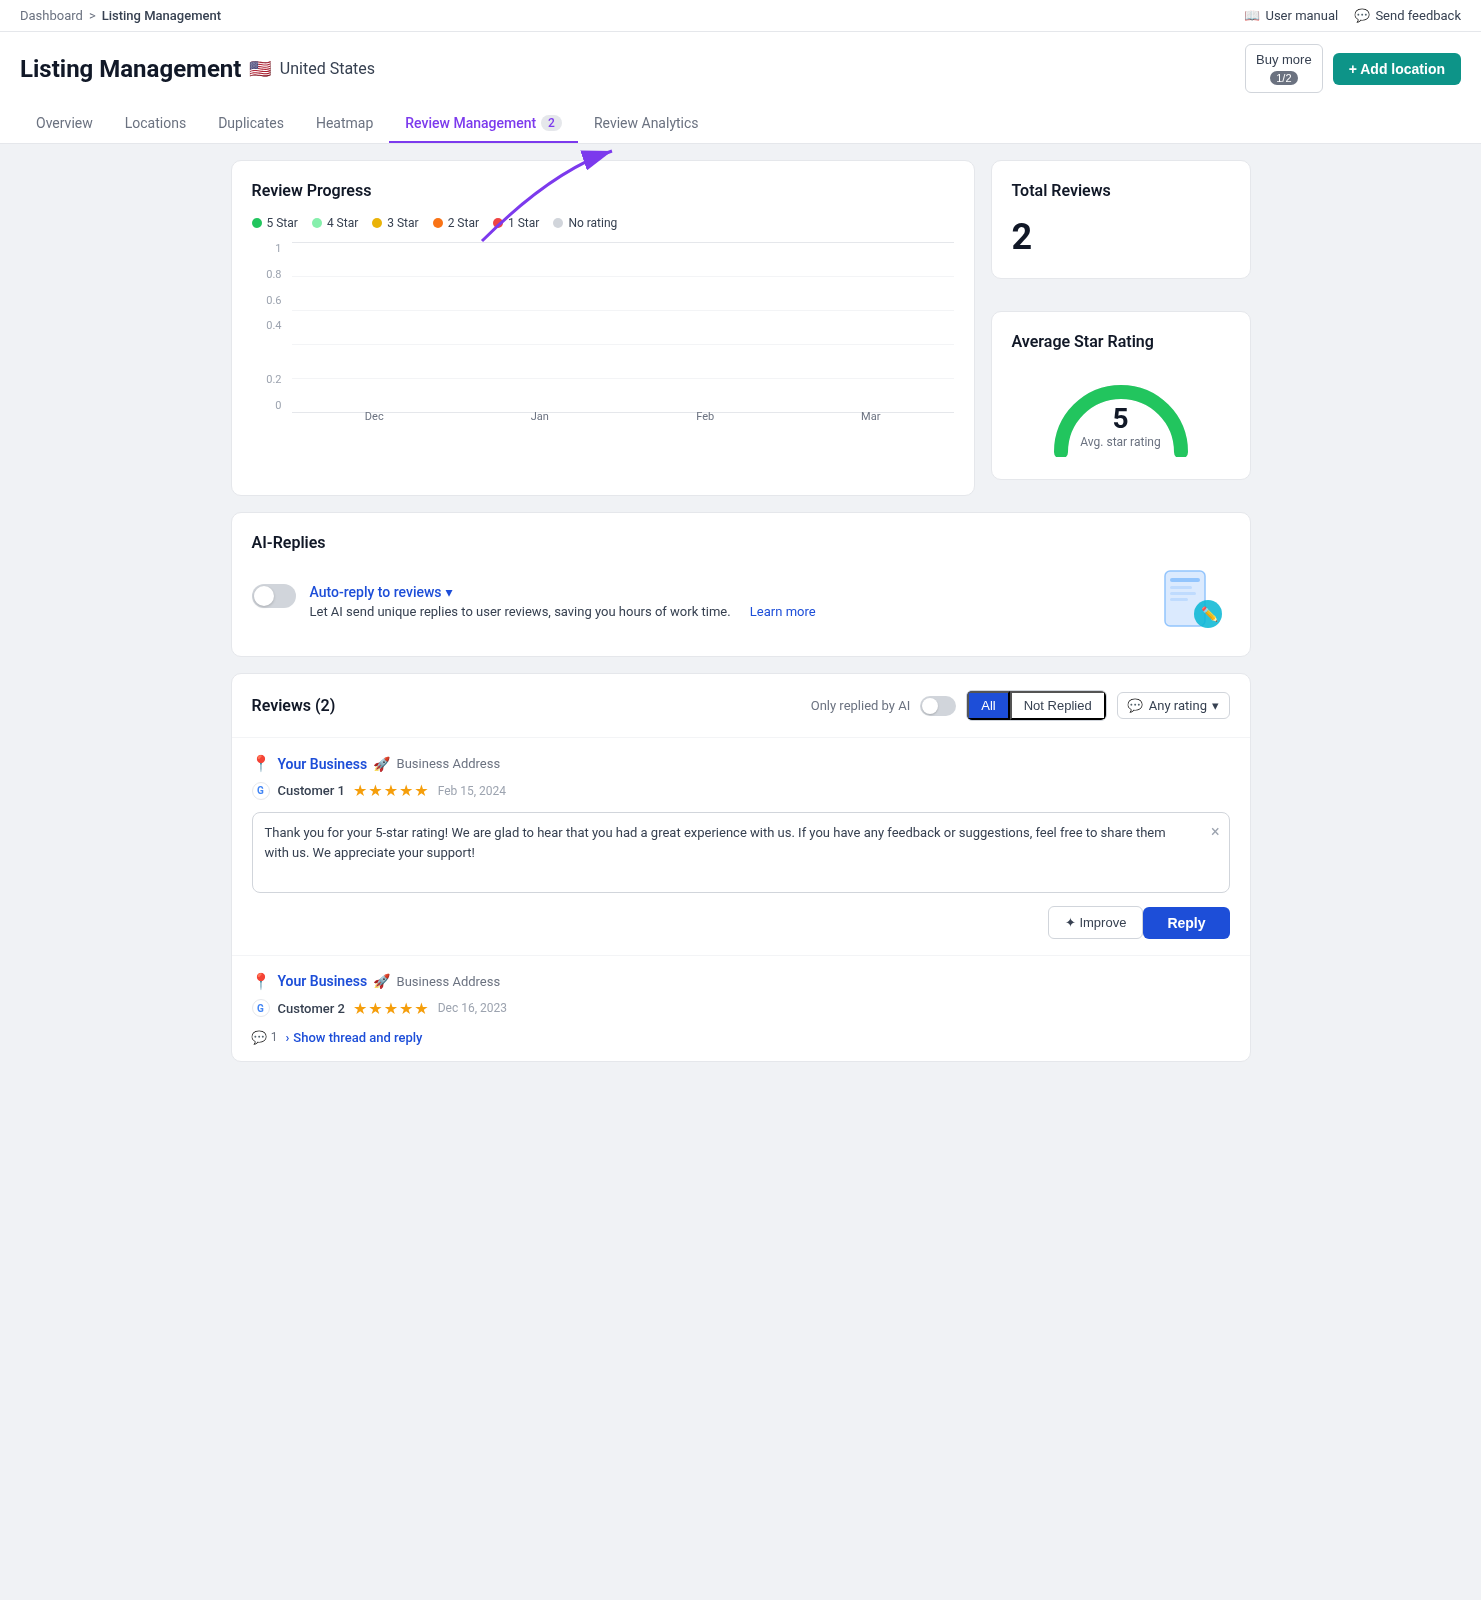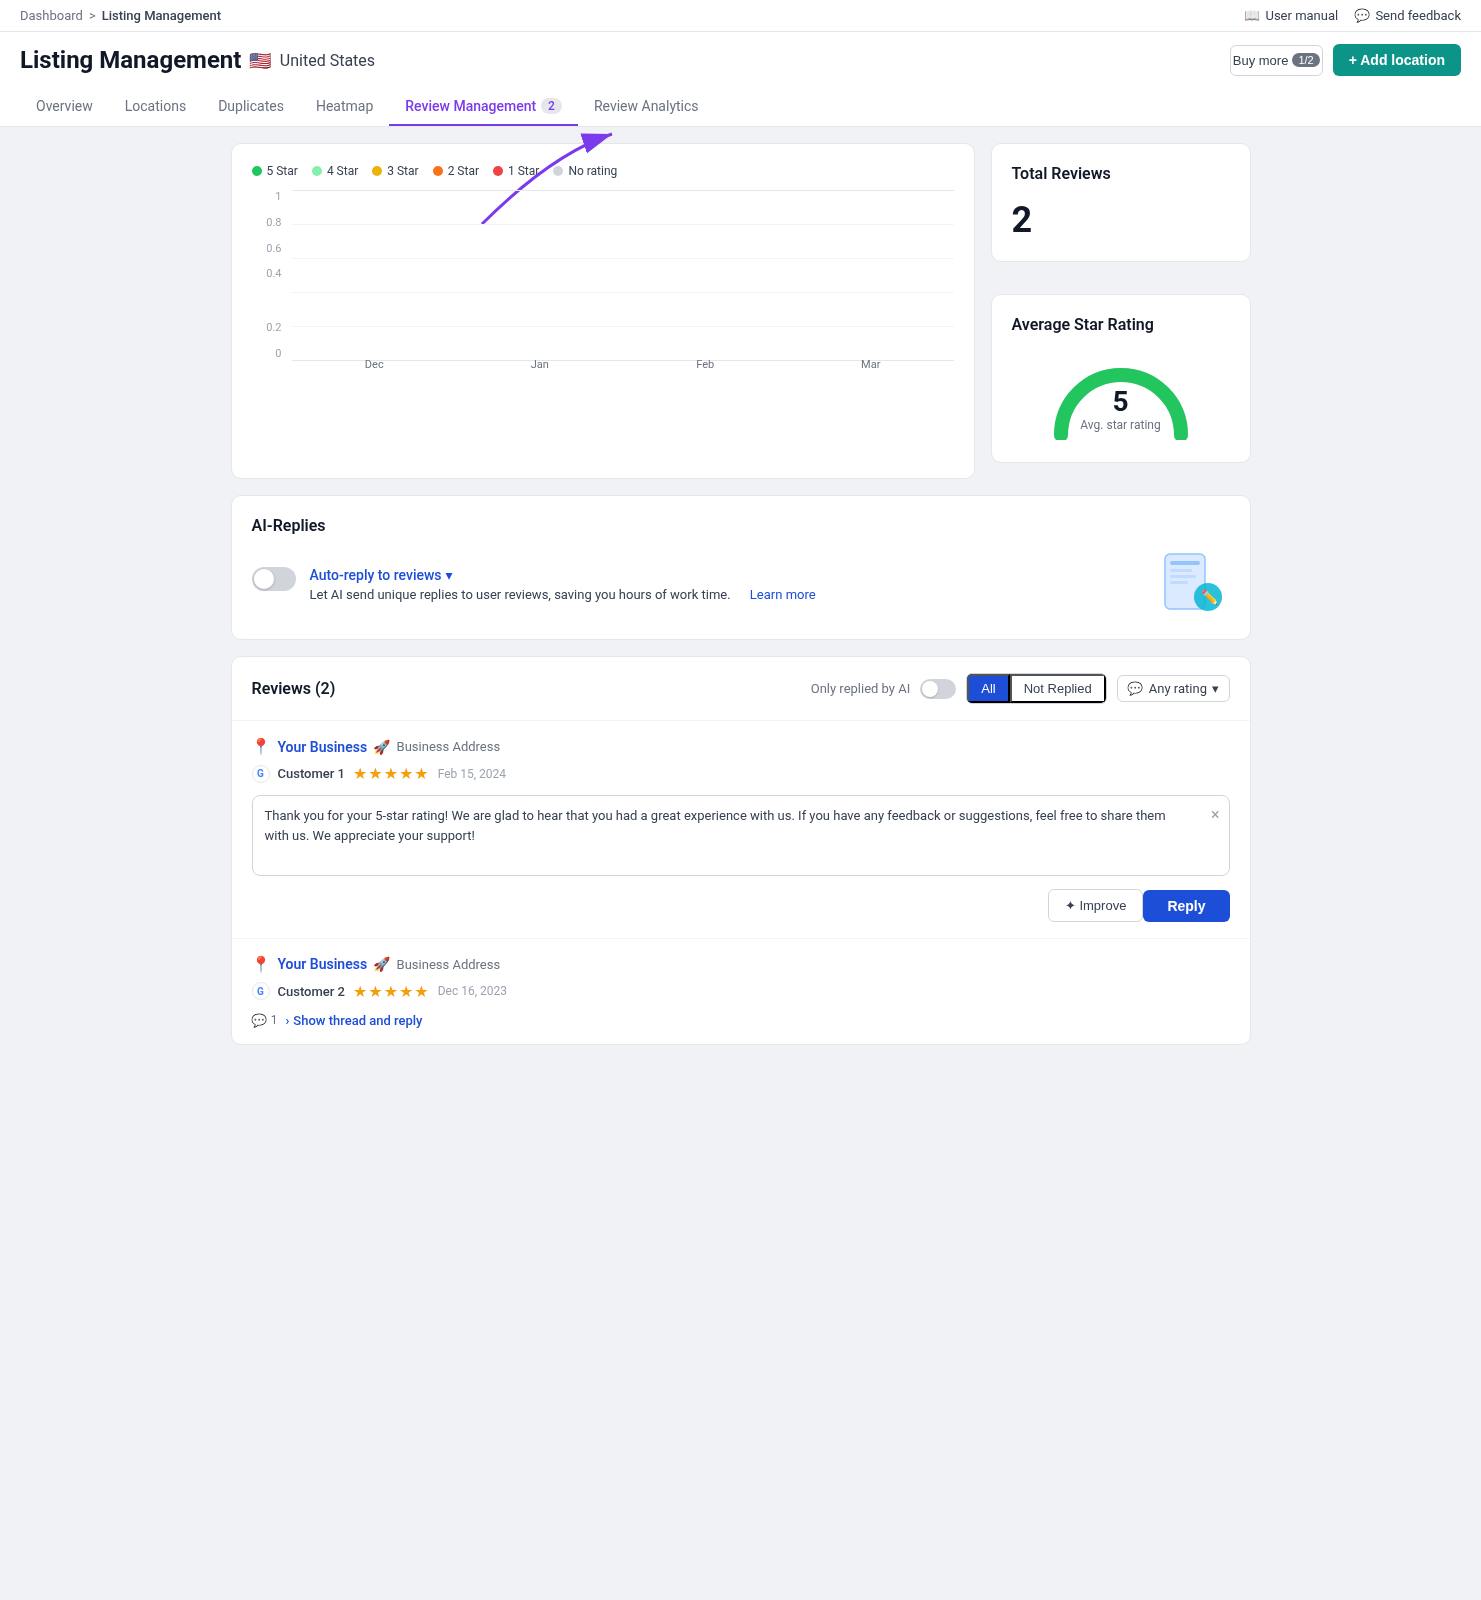--- a/index.html
+++ b/index.html
@@ -10,21 +10,21 @@
     .breadcrumb .current { color: #374151; font-weight: 500; }
     .top-bar-actions { display: flex; align-items: center; gap: 16px; }
     .top-bar-link { display: flex; align-items: center; gap: 5px; color: #374151; font-size: 13px; text-decoration: none; cursor: pointer; }
 
     .header { background: #fff; padding: 12px 20px 0; border-bottom: 1px solid #e5e7eb; }
     .header-row { display: flex; align-items: center; justify-content: space-between; margin-bottom: 12px; }
     .page-title { font-size: 24px; font-weight: 700; color: #111827; display: flex; align-items: center; gap: 8px; }
     .flag { font-size: 18px; }
     .country-label { font-size: 16px; font-weight: 400; color: #374151; }
     .header-btns { display: flex; align-items: center; gap: 10px; }
-    .buy-more-btn { background: #fff; border: 1px solid #d1d5db; border-radius: 6px; padding: 7px 2px; font-size: 13px; cursor: pointer; color: #374151; display: flex; align-items: center; gap: 4px; }
+    .buy-more-btn { background: #fff; border: 1px solid #d1d5db; border-radius: 6px; padding: 7px 10px; font-size: 13px; cursor: pointer; color: #374151; display: flex; align-items: center; gap: 4px; flex-direction: column; }
     .buy-more-btn .badge { background: #6b7280; color: #fff; border-radius: 10px; padding: 1px 6px; font-size: 11px; }
     .add-location-btn { background: #0d9488; border: none; border-radius: 6px; padding: 8px 16px; font-size: 14px; font-weight: 600; color: #fff; cursor: pointer; display: flex; align-items: center; gap: 6px; }
 
     .nav-tabs { display: flex; gap: 0; border-bottom: none; }
     .nav-tab { padding: 10px 16px; font-size: 14px; color: #6b7280; cursor: pointer; border-bottom: 2px solid transparent; white-space: nowrap; display: flex; align-items: center; gap: 5px; }
     .nav-tab.active { color: #7c3aed; border-bottom: 2px solid #7c3aed; font-weight: 500; }
     .nav-tab .tab-count { background: #e5e7eb; border-radius: 10px; padding: 1px 7px; font-size: 12px; }
 
     .main { padding: 16px 20px; max-width: 1060px; margin: 0 auto; }
 
@@ -158,20 +158,21 @@
 
       <svg style="position:absolute;top:-10px;left:240px;width:160px;height:100px;pointer-events:none;overflow:visible;">
         <defs>
           <marker id="arrowhead" markerWidth="10" markerHeight="7" refX="10" refY="3.5" orient="auto">
             <polygon points="0 0, 10 3.5, 0 7" fill="#7c3aed"></polygon>
           </marker>
         </defs>
         <path d="M 10 90 Q 80 20 140 0" stroke="#7c3aed" stroke-width="3" fill="none" marker-end="url(#arrowhead)"></path>
       </svg>
 
+      <div class="card-title">Review Progress</div>
 
       <div class="legend">
         <div class="legend-item">
           <div class="legend-dot" style="background:#22c55e;"></div>
           <span>5 Star</span>
         </div>
         <div class="legend-item">
           <div class="legend-dot" style="background:#86efac;"></div>
           <span>4 Star</span>
         </div>

